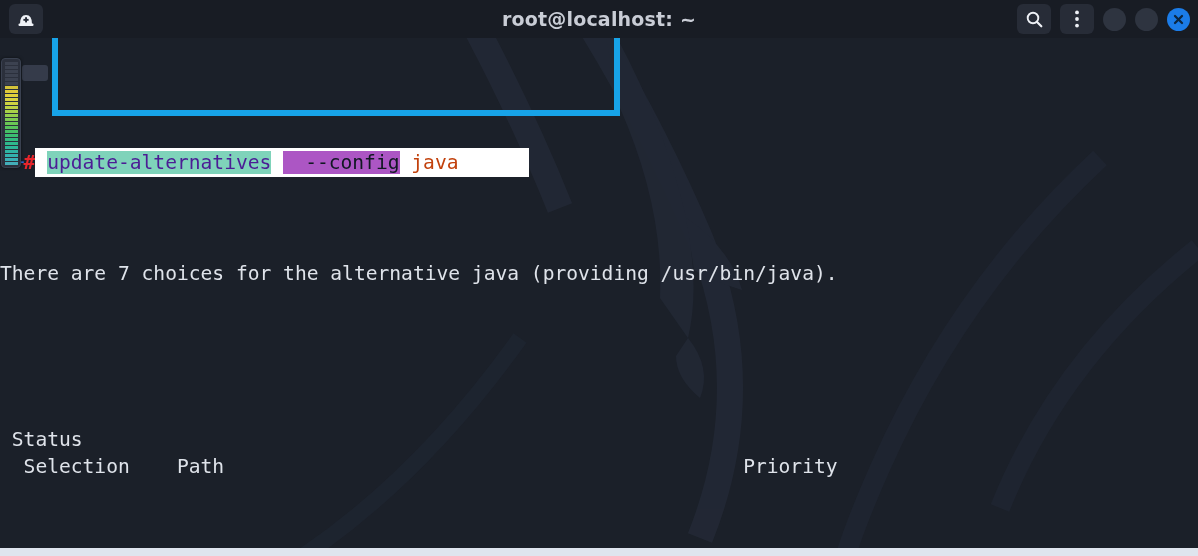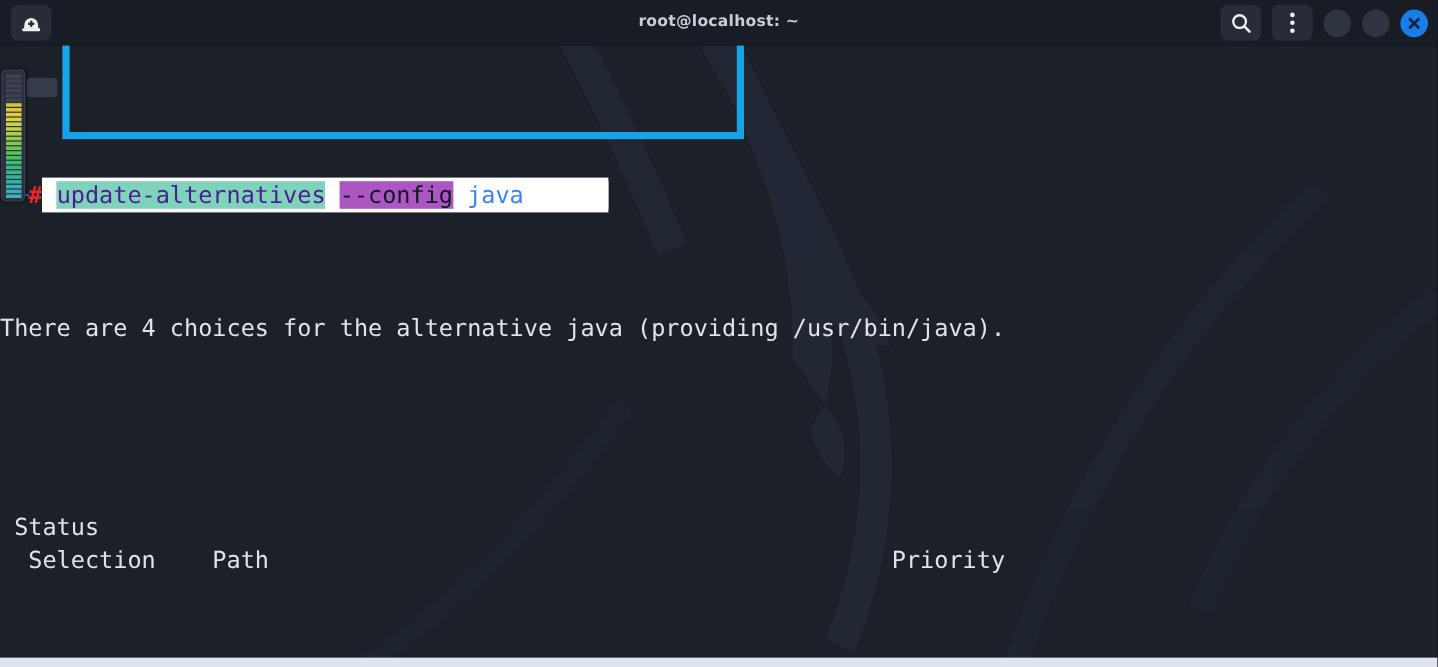--- a/index.html
+++ b/index.html
@@ -19,21 +19,21 @@
     z-index: 30;
   }
   #tabicon {
     width: 34px; height: 30px; margin-left: 9px;
     background: #272c37; border-radius: 6px;
     display: flex; align-items: center; justify-content: center;
   }
   #titletext {
     position: absolute; left: 0; top: 0; width: 1198px; height: 38px;
     line-height: 38px; text-align: center;
-    color: #c9cdd6; font-size: 13px; font-weight: bold;
+    color: #c9cdd6; font-size: 19px; font-weight: bold;
     font-family: "DejaVu Sans", sans-serif;
     letter-spacing: 0.2px;
     pointer-events: none;
   }
   #tbctl {
     position: absolute; right: 8px; top: 0; height: 38px;
     display: flex; align-items: center; gap: 9px;
   }
   .sqbtn {
     width: 34px; height: 30px; background: #272c37; border-radius: 6px;
@@ -73,22 +73,22 @@
     background: #ffffff;
     color: #1b2029;
     display: inline-block;
     height: 29px; line-height: 29px;
     white-space: pre;
   }
   .prompt-wrap { position: relative; height: 29px; line-height: 29px; white-space: pre; }
   .p-blue { color: #2f6fe0; }
   .p-red  { color: #e8252b; font-weight: bold; }
   .seg-cmd  { background: #7fd3ba; color: #4c1d95; }
-  .seg-flag { background: #ac56c4; color: #101822; }
-  .seg-arg  { background: #ffffff; color: #3b82f6; }
+  .seg-flag { background: #ac56c4; color: #101822; padding-left: 22px; }
+  .seg-arg  { background: #ffffff; color: #c2410c; }
   .seg-pad  { background: #ffffff; }
 
   
   #gauge {
     position: absolute; left: 1px; top: 58px; width: 20px; height: 110px;
     background: #2b303c;
     border-radius: 4px;
     border: 1px solid #3a4150;
     overflow: hidden;
     z-index: 20;
@@ -174,21 +174,21 @@
       <g fill="none" stroke="#1f2531" stroke-width="16" opacity="0.75">
         <path d="M300 520 Q420 440 520 300"></path>
       </g>
     </svg>
 
     <div id="termtext">
 
       
       <div class="prompt-wrap ln"><span class="p-blue">└─</span><span class="p-red">#</span><span id="cmdline"><span class="seg-pad"> </span><span class="seg-cmd">update-alternatives</span><span class="seg-pad"> </span><span class="seg-flag">--config</span><span class="seg-arg"> </span><span class="seg-arg">java</span><span class="seg-pad">      </span></span></div>
 
-      <div class="ln">There are 4 choices for the alternative java (providing /usr/bin/java).</div>
+      <div class="ln">There are 7 choices for the alternative java (providing /usr/bin/java).</div>
       <div class="ln"></div>
       <div class="ln"> Status</div><div class="ln">  Selection    Path                                            Priority  </div>
       <div class="ln">-------------------------------------------------------------------------</div>
       
       
       
       
       
       
       

